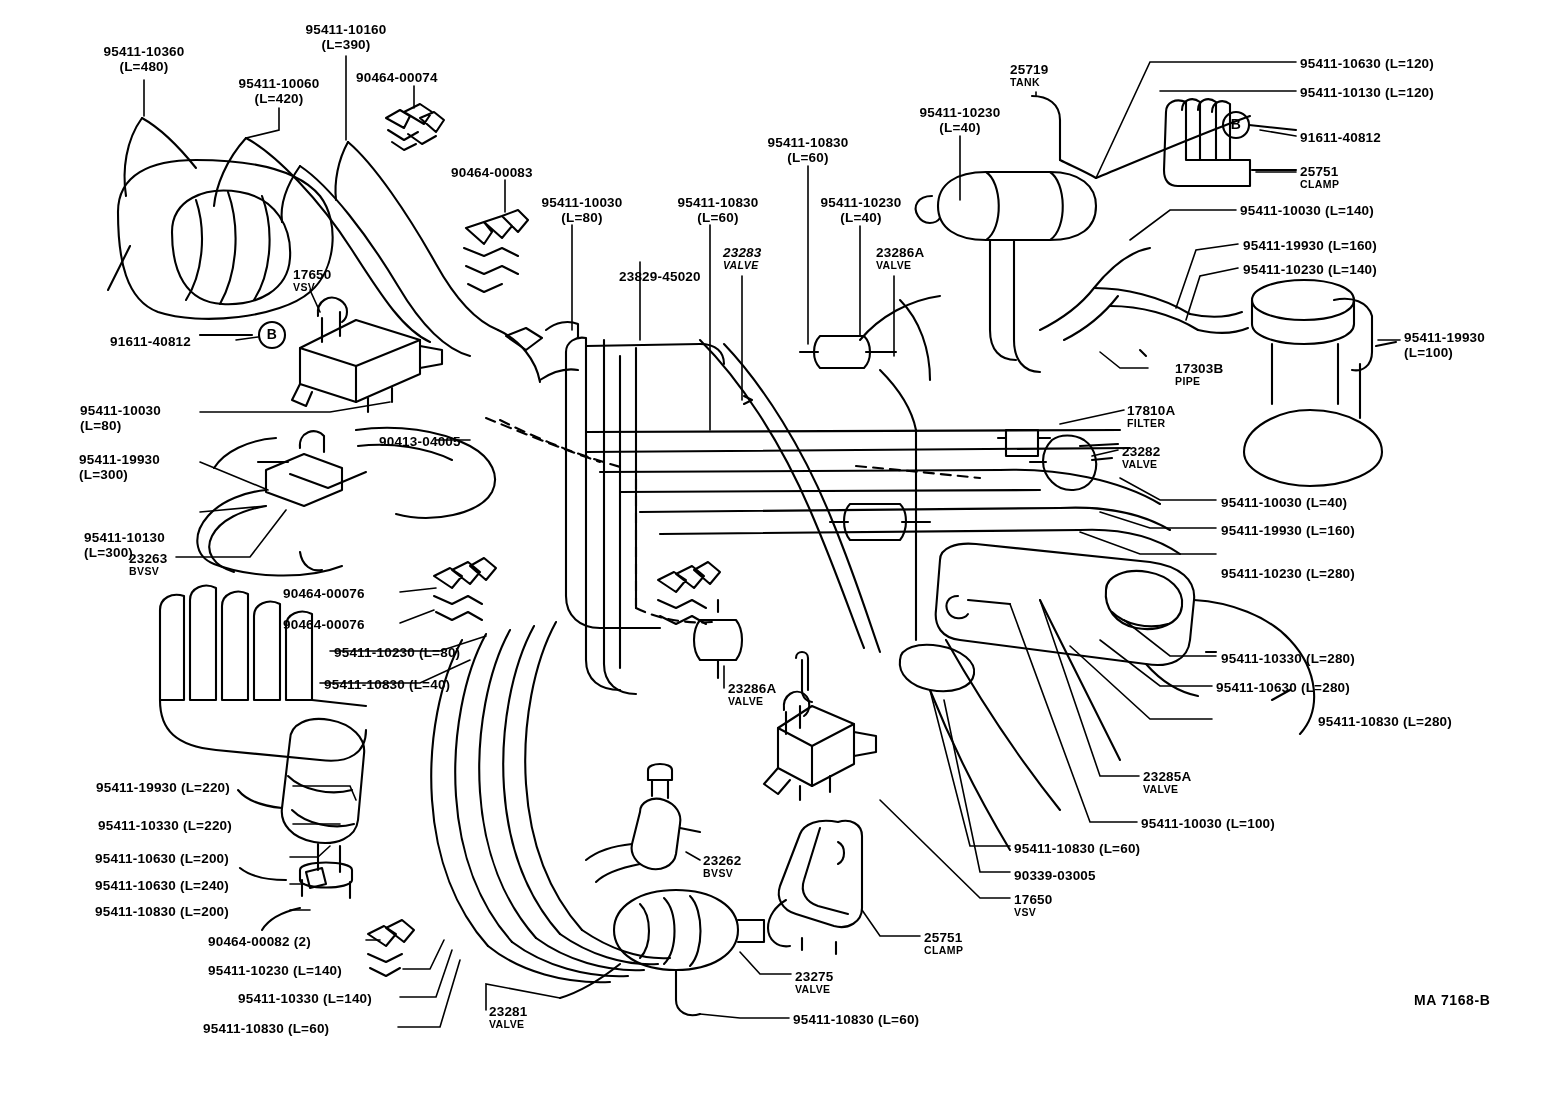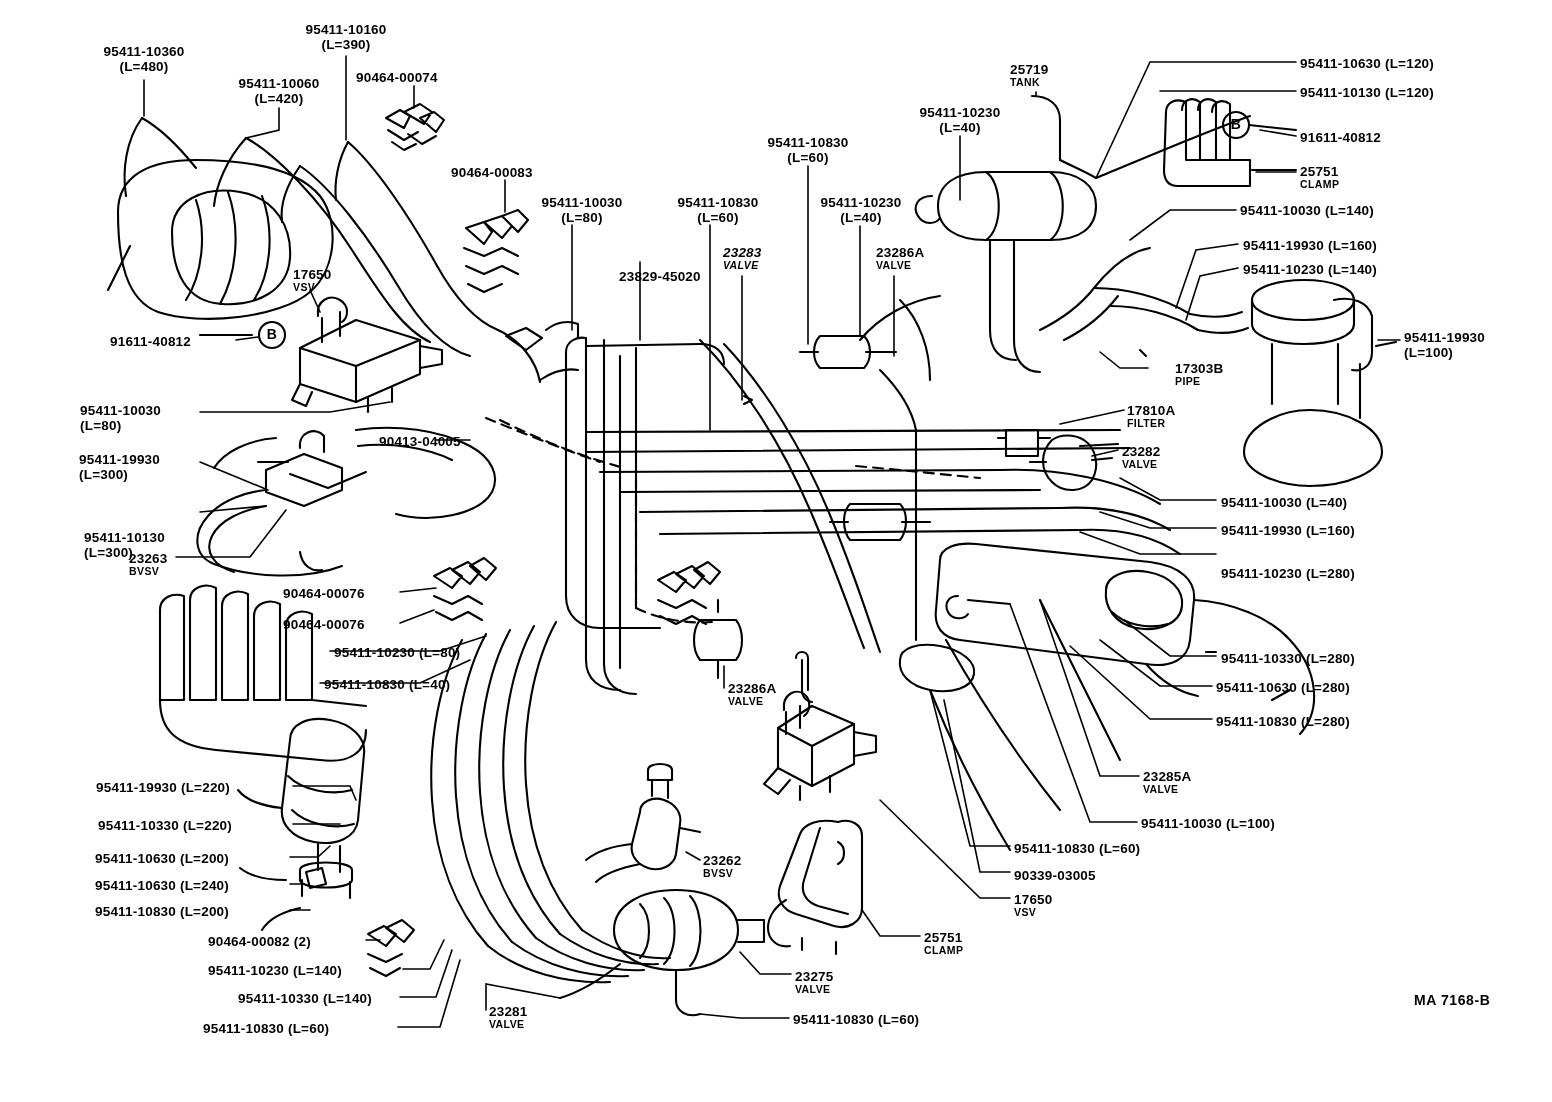--- a/index.html
+++ b/index.html
@@ -384,21 +384,21 @@
       <div class="lbl" style="left: 1404px; top: 330px; width: 120px;"><span>95411-19930
 (L=100)</span></div>
       <div class="lbl" style="left: 1151px; top: 361px; width: 80px; margin-left: 24px;"><span>17303B</span><span class="sub">PIPE</span></div>
       <div class="lbl" style="left: 1127px; top: 403px; width: 80px;"><span>17810A</span><span class="sub">FILTER</span></div>
       <div class="lbl" style="left: 1122px; top: 444px; width: 70px;"><span>23282</span><span class="sub">VALVE</span></div>
       <div class="lbl" style="left: 1221px; top: 495px; width: 190px;"><span>95411-10030 (L=40)</span></div>
       <div class="lbl" style="left: 1221px; top: 523px; width: 200px;"><span>95411-19930 (L=160)</span></div>
       <div class="lbl" style="left: 1221px; top: 549px; width: 200px; margin-top: 17px;"><span>95411-10230 (L=280)</span></div>
       <div class="lbl" style="left: 1221px; top: 651px; width: 200px;"><span>95411-10330 (L=280)</span></div>
       <div class="lbl" style="left: 1216px; top: 680px; width: 200px;"><span>95411-10630 (L=280)</span></div>
-      <div class="lbl" style="left: 1216px; top: 714px; width: 200px;"><span>95411-10830 (L=280)</span></div>
+      <div class="lbl" style="left: 1252px; top: 714px; width: 200px; text-align: right;"><span>95411-10830 (L=280)</span></div>
       <div class="lbl" style="left: 1143px; top: 769px; width: 78px;"><span>23285A</span><span class="sub">VALVE</span></div>
       <div class="lbl" style="left: 1141px; top: 816px; width: 200px;"><span>95411-10030 (L=100)</span></div>
       <div class="lbl" style="left: 1014px; top: 841px; width: 190px;"><span>95411-10830 (L=60)</span></div>
       <div class="lbl" style="left: 1014px; top: 868px; width: 120px;"><span>90339-03005</span></div>
       <div class="lbl" style="left: 1014px; top: 892px; width: 60px;"><span>17650</span><span class="sub">VSV</span></div>
       <div class="lbl" style="left: 924px; top: 930px; width: 70px;"><span>25751</span><span class="sub">CLAMP</span></div>
       <div class="lbl" style="left: 795px; top: 969px; width: 70px;"><span>23275</span><span class="sub">VALVE</span></div>
       <div class="lbl" style="left: 793px; top: 1012px; width: 190px;"><span>95411-10830 (L=60)</span></div>
       <div class="lbl" style="left: 489px; top: 1004px; width: 70px;"><span>23281</span><span class="sub">VALVE</span></div>
       <div class="lbl" style="left: 203px; top: 1021px; width: 190px;"><span>95411-10830 (L=60)</span></div>

